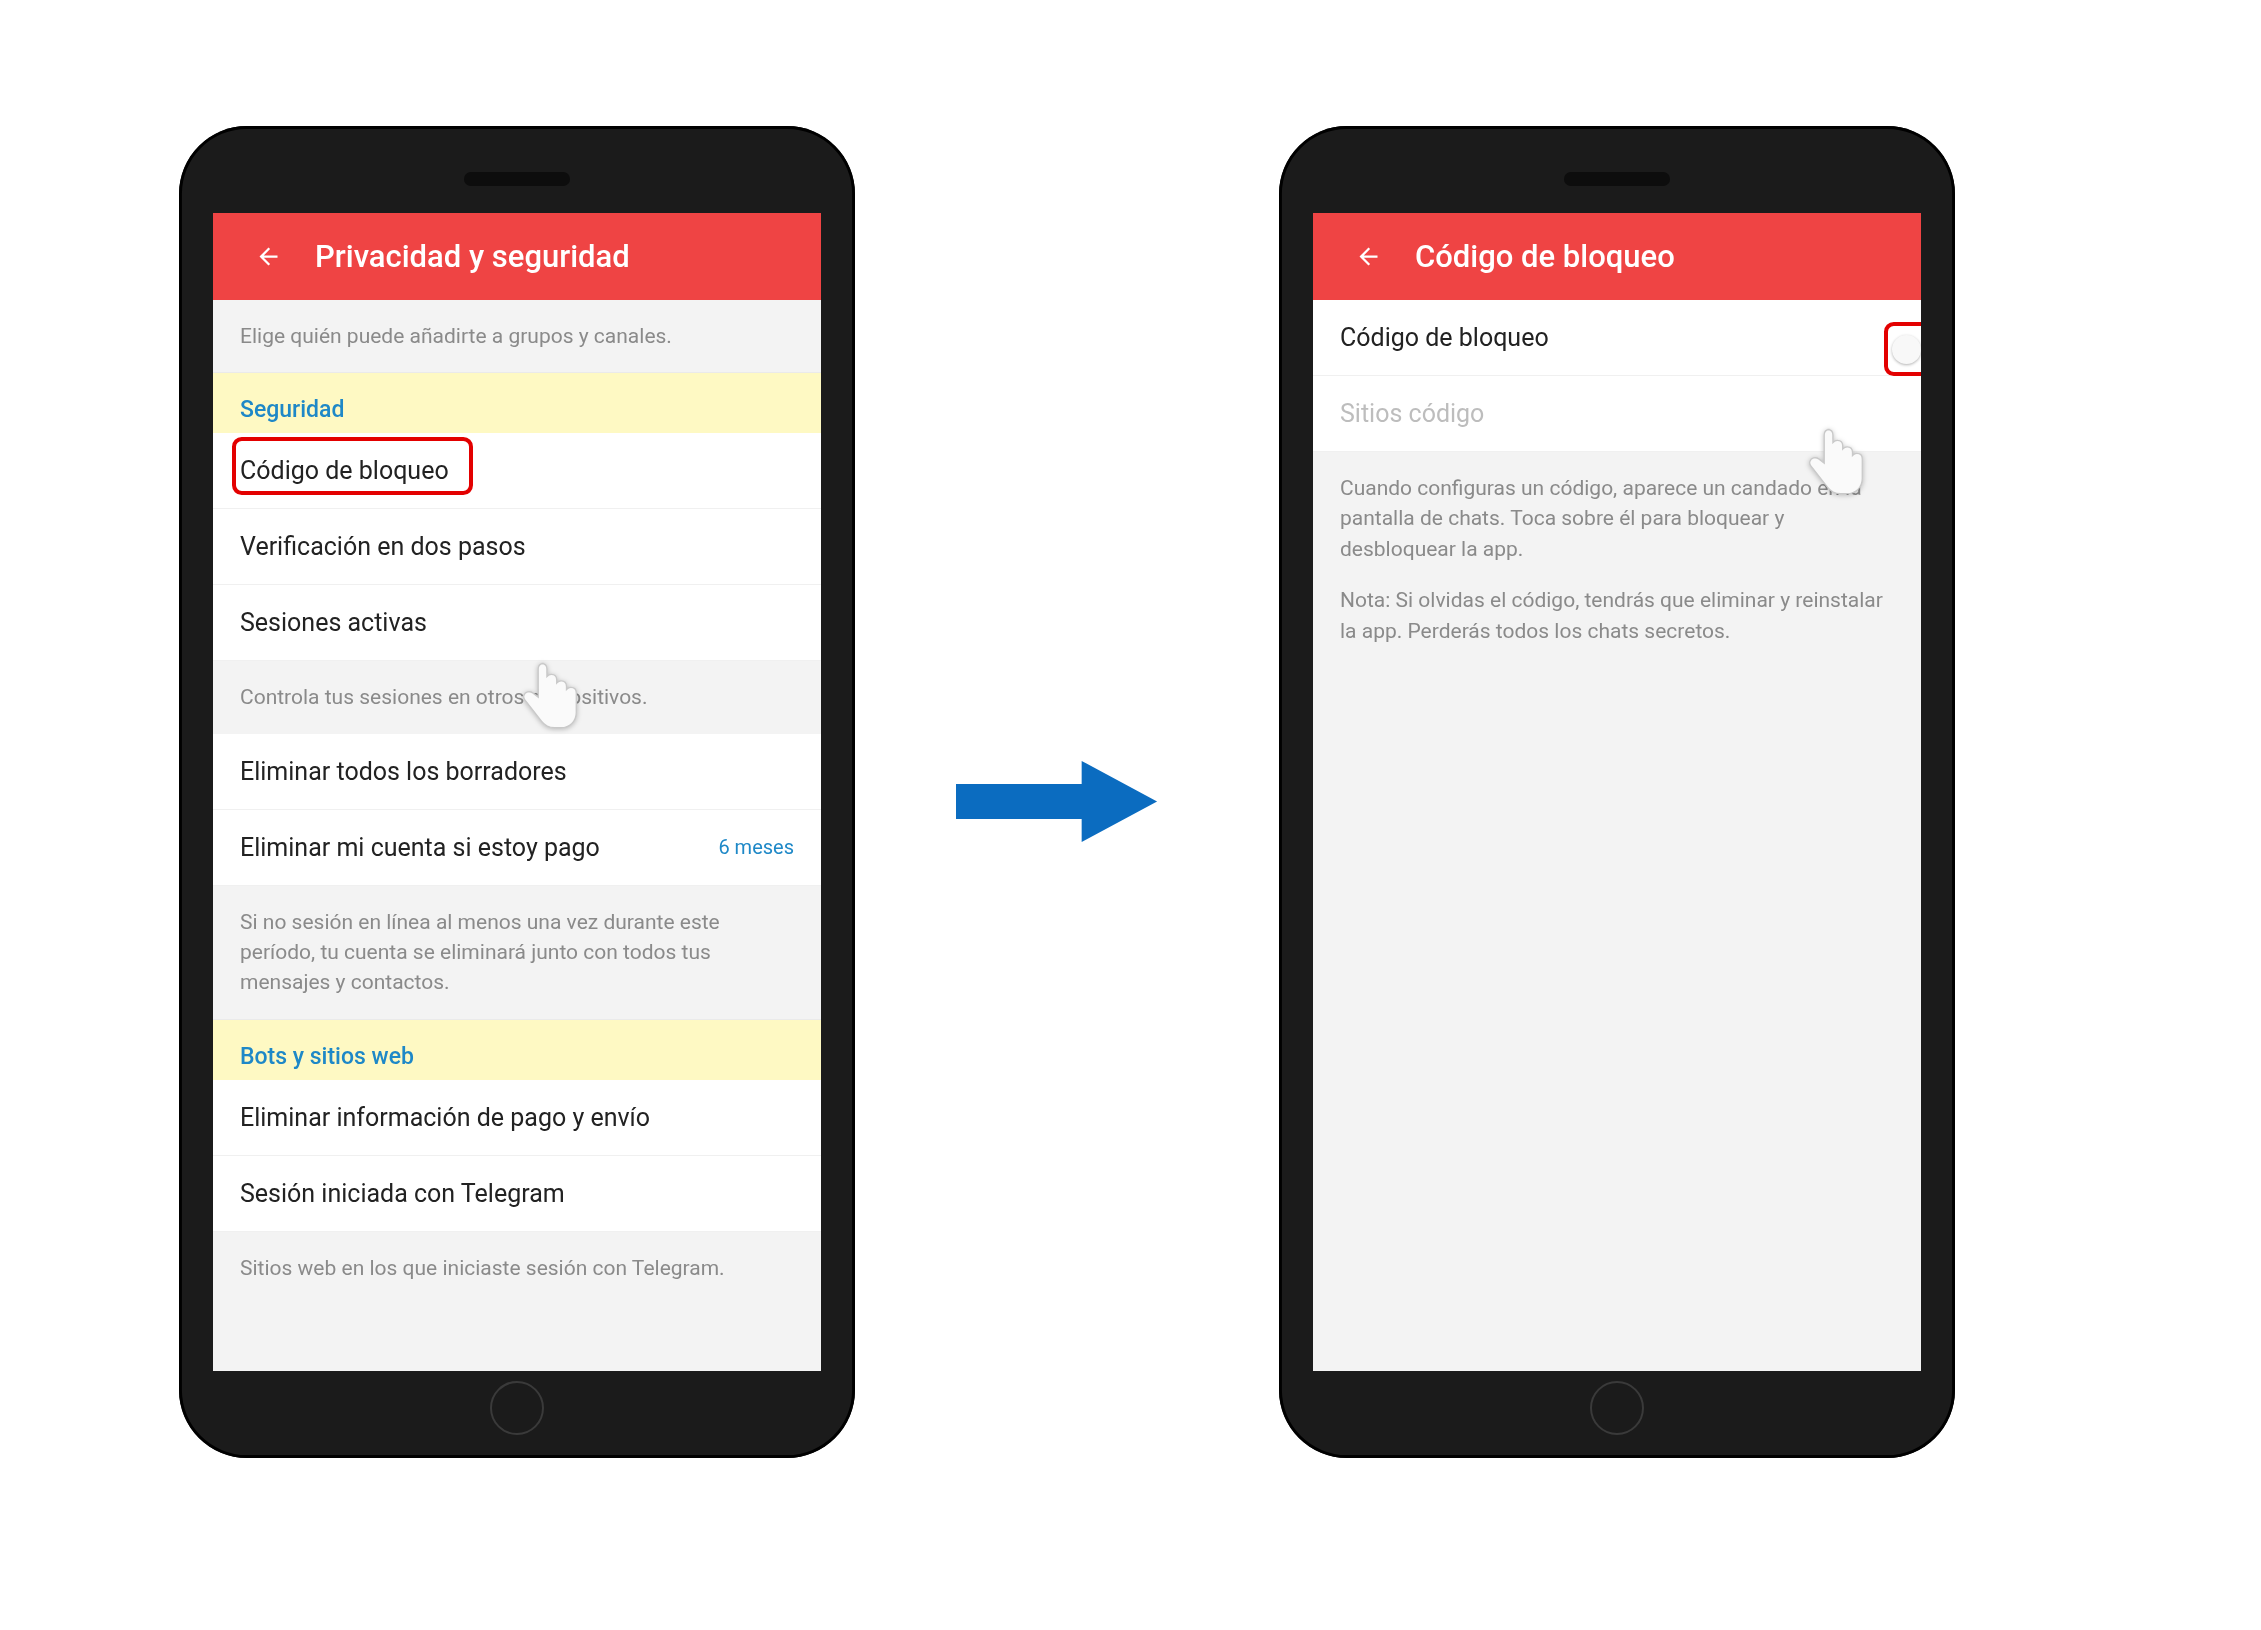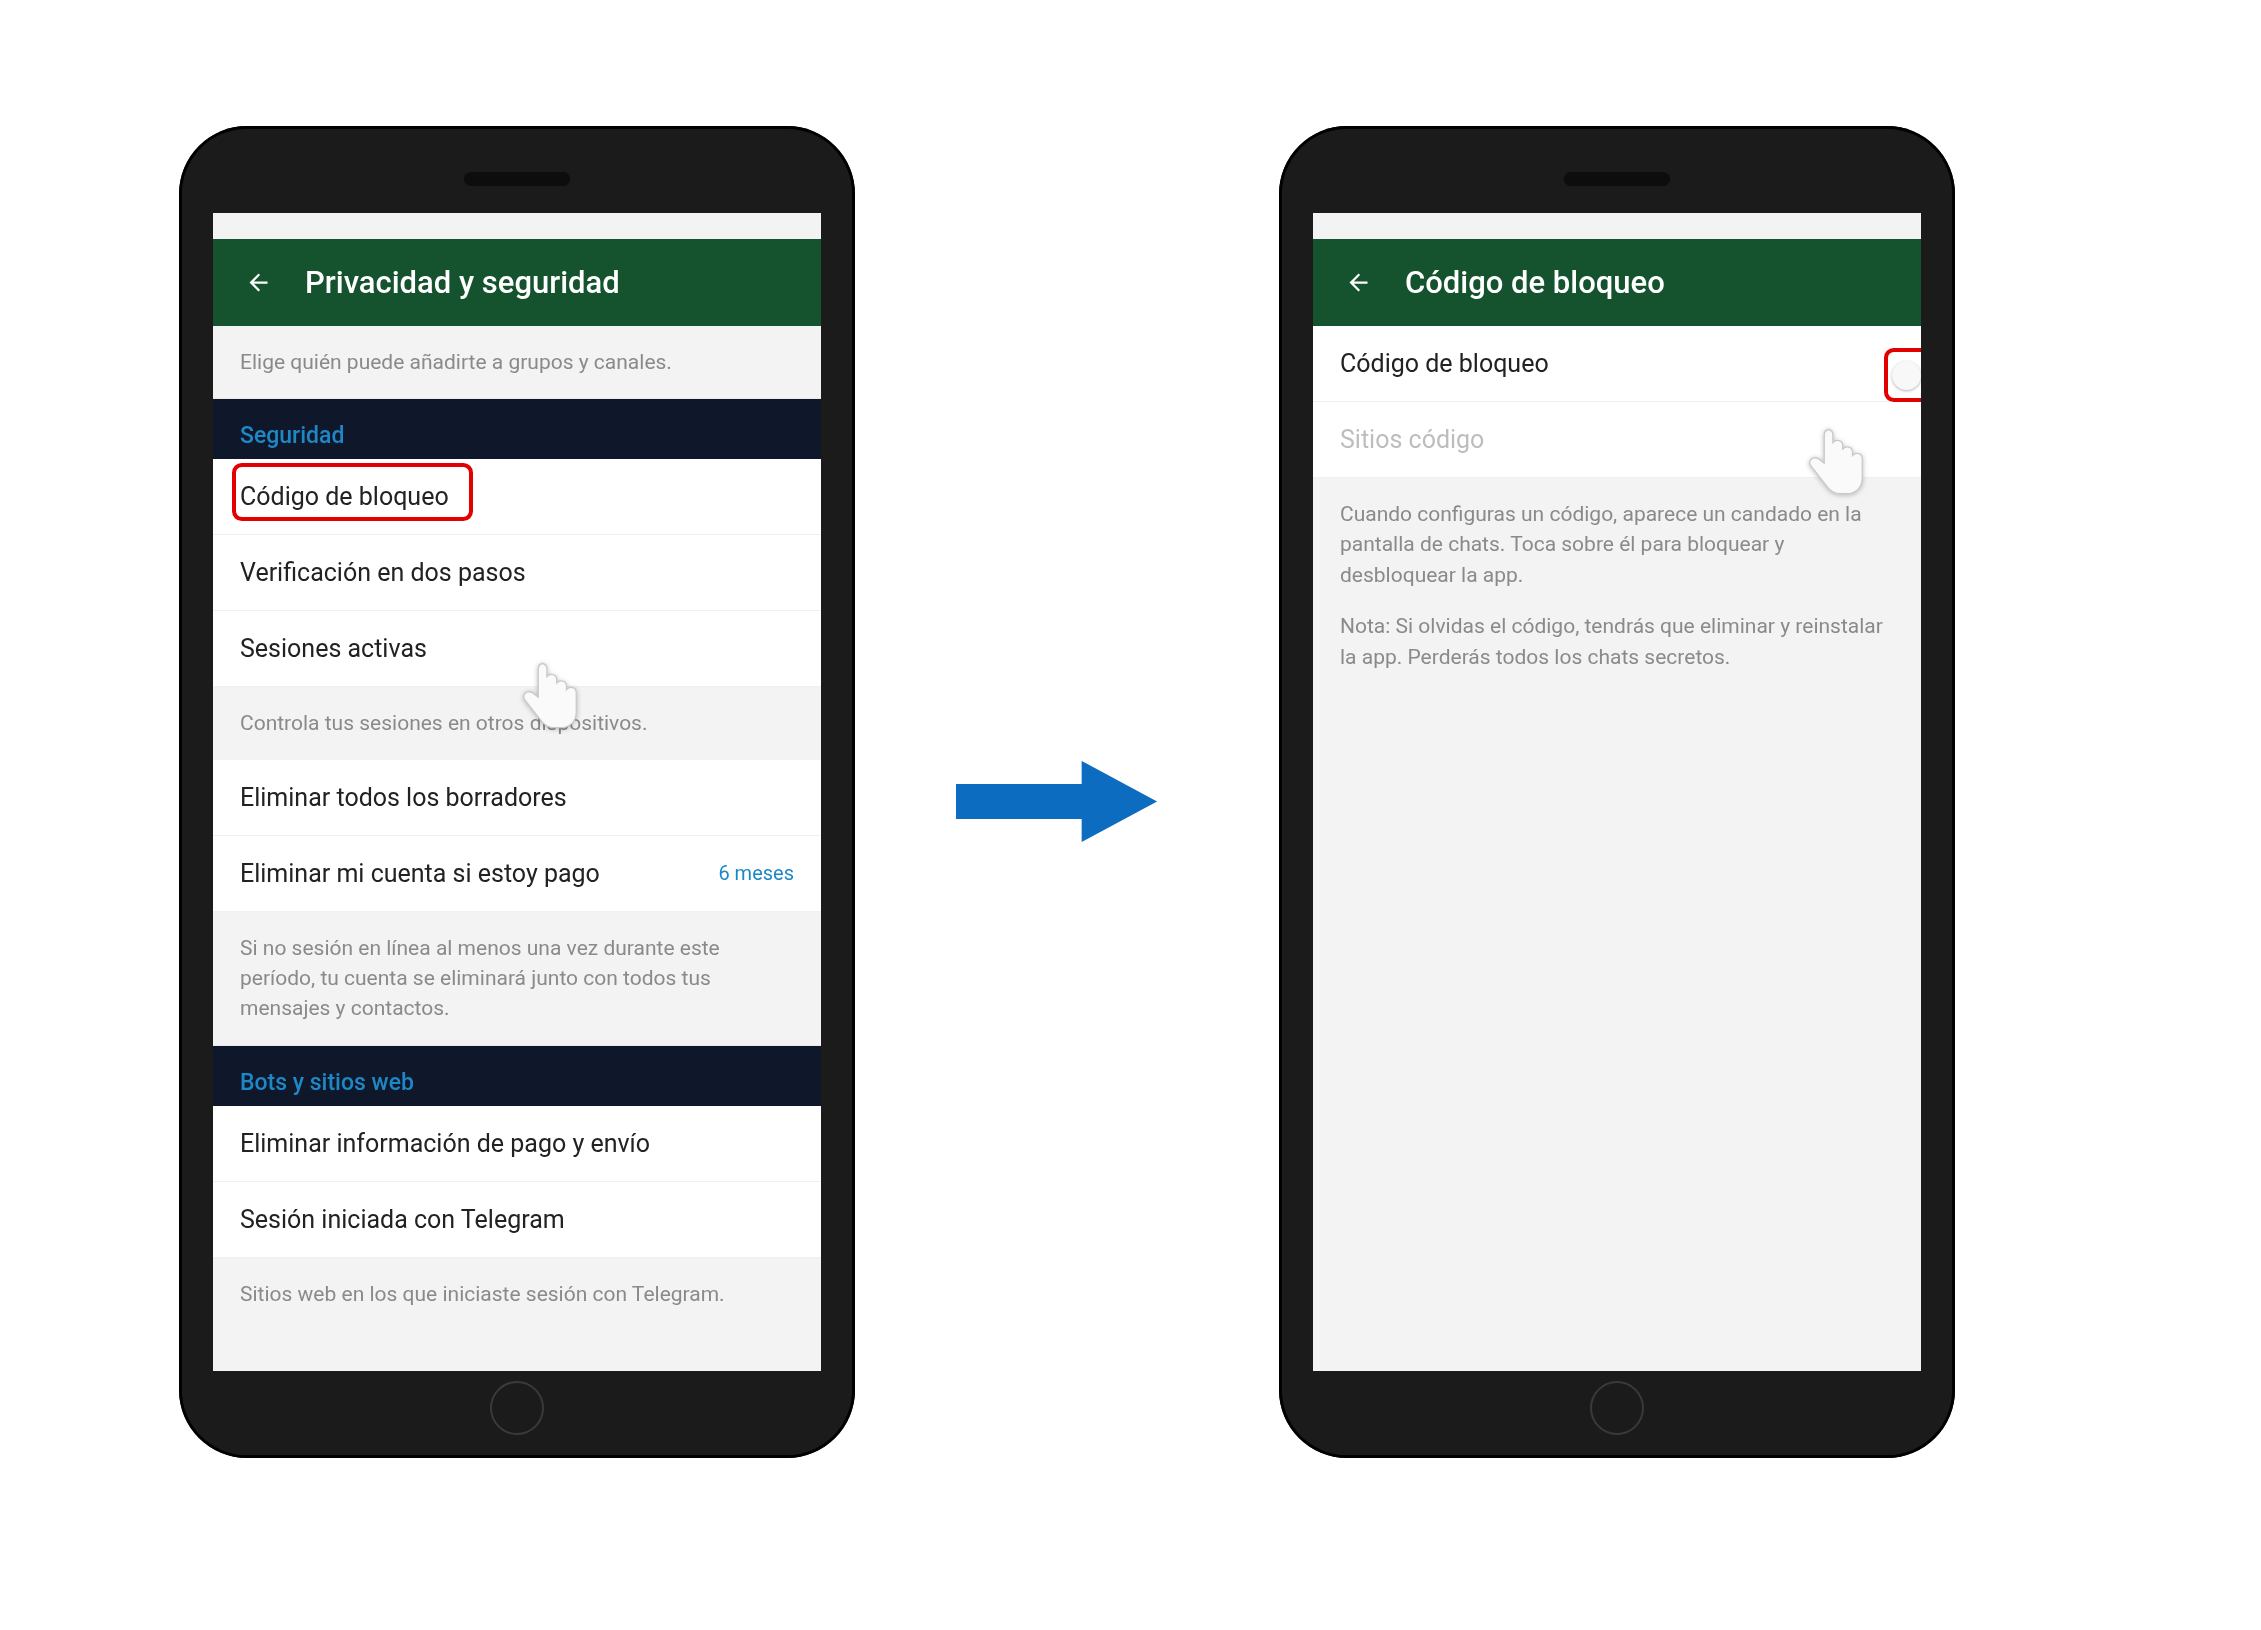--- a/index.html
+++ b/index.html
@@ -36,46 +36,45 @@
     border-radius: 50%;
   }
   .screen {
     width: 100%; height: 100%;
     background: #f3f3f3;
     overflow: hidden;
     position: relative;
   }
   .appbar {
     height: 87px;
-    background: #14532d;
+    background: #ef4444;
     display: flex;
     align-items: center;
     color: #fff;
-    padding: 0 30px;
+    padding: 0 40px;
     gap: 31px;
     font-size: 31px;
     font-weight: 500;
-    margin-top: 26px;
   }
   .back-arrow { width: 31px; height: 31px; display: flex; align-items: center; justify-content: center; }
   .back-arrow svg { width: 27px; height: 27px; fill: #fff; }
   .content { height: calc(100% - 87px); overflow: hidden; background: #f3f3f3; }
   .info {
     padding: 21px 27px;
     font-size: 21px;
     color: #8a8a8a;
     line-height: 1.45;
     background: #f3f3f3;
   }
   .section-header {
     padding: 23px 27px 9.7px 27px;
     font-size: 23px;
     color: #1e88c7;
     font-weight: 500;
-    background: #0f172a;
+    background: #fef9c3;
     border-top: 1px solid #eaeaea;
   }
   .row {
     background: #fff;
     padding: 23px 27px;
     font-size: 25px;
     color: #222;
     display: flex;
     justify-content: space-between;
     align-items: center;

